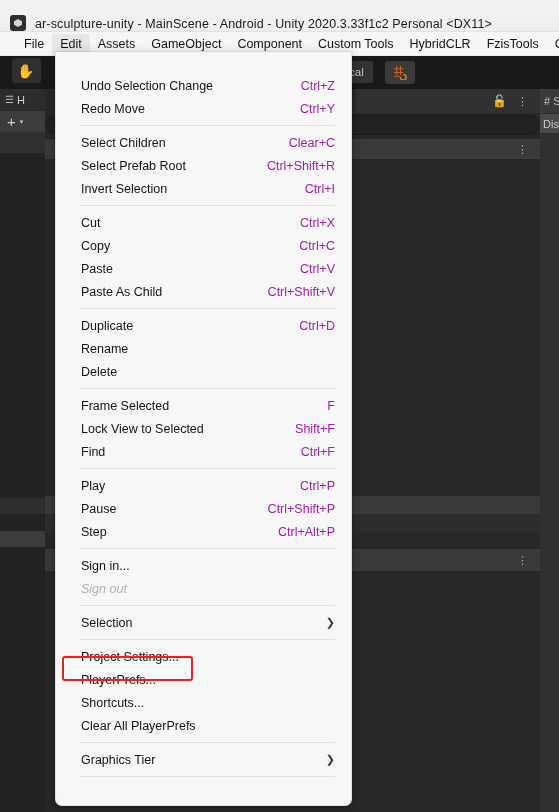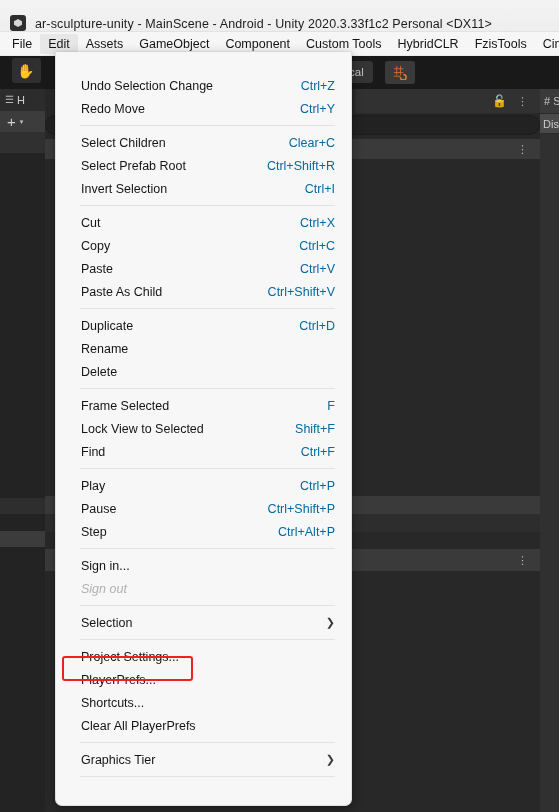--- a/index.html
+++ b/index.html
@@ -54,21 +54,21 @@
     letter-spacing: 0.01em;
   }
 
   .menubar {
     position: absolute;
     left: 0; top: 32px;
     width: 559px; height: 24px;
     background: #f6f6f6;
     display: flex;
     align-items: center;
-    padding-left: 4px;
+    padding-left: 16px;
     border-bottom: 1px solid #ebebeb;
     overflow: hidden;
   }
   .menubar-item {
     font-size: 12.5px;
     color: #141414;
     padding: 3px 8px;
     white-space: nowrap;
     border-radius: 2px;
     cursor: default;
@@ -297,21 +297,21 @@
     align-items: center;
     padding: 0 16px 0 25px;
     font-size: 12.5px;
     color: #151515;
     cursor: default;
     white-space: nowrap;
   }
   .menu-item .label { flex: 0 0 auto; }
   .menu-item .shortcut {
     margin-left: auto;
-    color: #0369a1;
+    color: #a21caf;
     font-size: 12.5px;
   }
   .menu-item .submenu-arrow {
     margin-left: auto;
     color: #3a3a3a;
     font-size: 11px;
     line-height: 1;
   }
   .menu-item.disabled .label { color: #b0b0b0; font-style: italic; }
   .menu-sep {

